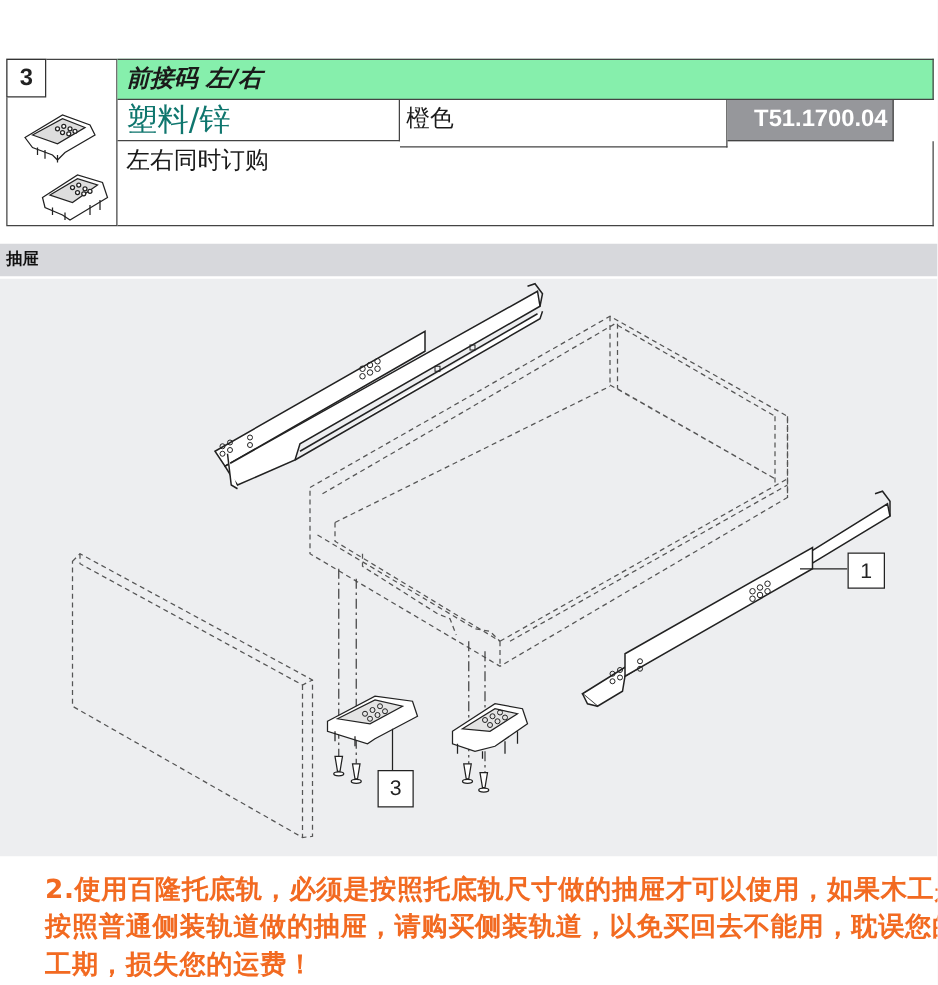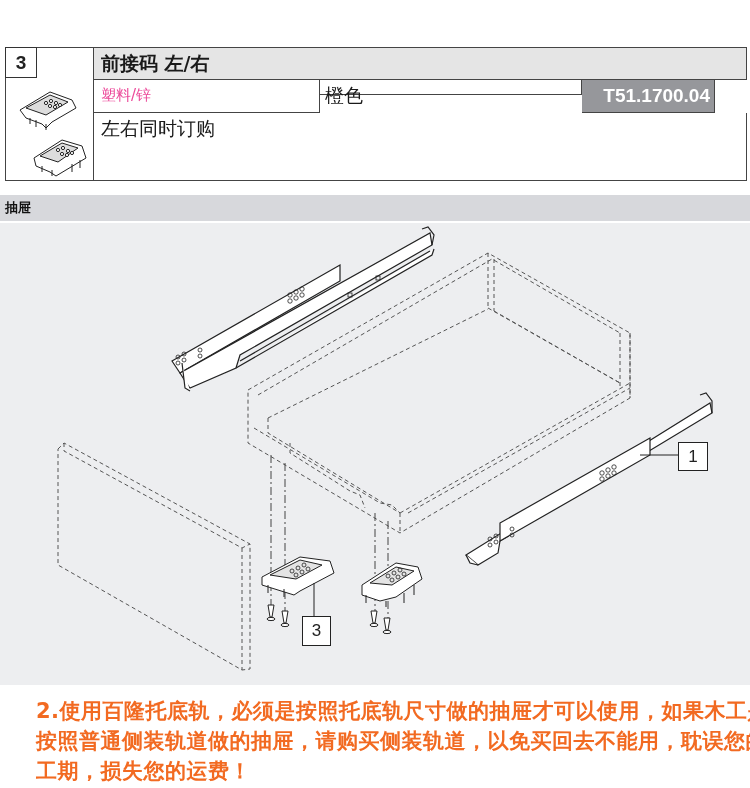--- a/index.html
+++ b/index.html
@@ -4,23 +4,23 @@
 <style>
   html,body{margin:0;padding:0;background:#ffffff;}
   body{width:750px;height:788px;position:relative;overflow:hidden;font-family:"DejaVu Sans","Liberation Sans",sans-serif;}
   .abs{position:absolute;}
 
   
   #spec-table{left:5px;top:47px;width:745px;height:134px;}
   .cell{position:absolute;box-sizing:border-box;}
   #num-box{left:0;top:0;width:32px;height:31px;border:1px solid #333;background:#fff;font-family:"Liberation Sans",sans-serif;font-weight:bold;font-size:19px;color:#222;text-align:center;line-height:29px;}
   #thumb-col{left:0;top:0;width:89px;height:134px;border:1px solid #444;border-right:1px solid #444;}
-  #title-row{left:89px;top:0;width:653px;height:33px;background:#e5e5e5;border-top:1px solid #444;border-right:1px solid #444;border-bottom:1px solid #444;font-weight:bold;font-size:19px;color:#1a1a1a;line-height:31px;padding-left:7px;}
-  #mat-cell{left:89px;top:33px;width:226px;height:33px;border-right:1px solid #444;border-bottom:1px solid #444;font-size:15px;color:#ec4899;line-height:31px;padding-left:7px;}
-  #color-cell{left:315px;top:33px;width:262px;height:15px;border-right:1px solid #444;border-bottom:1px solid #444;font-size:19px;color:#1a1a1a;line-height:31px;padding-left:5px;}
+  #title-row{left:89px;top:0;width:653px;height:33px;background:#86efac;border-top:1px solid #444;border-right:1px solid #444;border-bottom:1px solid #444;font-weight:bold;font-size:19px;color:#1a1a1a;line-height:31px;padding-left:7px;font-style:italic;}
+  #mat-cell{left:89px;top:33px;width:226px;height:33px;border-right:1px solid #444;border-bottom:1px solid #444;font-size:25px;color:#0f766e;line-height:31px;padding-left:7px;}
+  #color-cell{left:315px;top:33px;width:262px;height:38px;border-right:1px solid #444;border-bottom:1px solid #444;font-size:19px;color:#1a1a1a;line-height:31px;padding-left:5px;}
   #code-cell{left:577px;top:33px;width:133px;height:33px;background:#96979b;border-right:1px solid #444;border-bottom:1px solid #444;font-family:"Liberation Sans",sans-serif;font-weight:bold;font-size:19px;color:#ffffff;line-height:31px;text-align:right;padding-right:4px;}
   #note-cell{left:89px;top:66px;width:653px;height:68px;border-right:1px solid #444;border-bottom:1px solid #444;font-size:19px;color:#1a1a1a;line-height:30px;padding-left:7px;}
 
   
   #section-header{left:0;top:195px;width:750px;height:26px;background:#d7d8dc;font-weight:bold;font-size:13px;color:#111;line-height:26px;padding-left:5px;box-sizing:border-box;}
   #diagram{left:0;top:223px;width:750px;height:462px;background:#edeef0;}
   #diagram svg{position:absolute;left:0;top:0;}
 
   .callout{position:absolute;border:1px solid #222;background:#fff;font-family:"Liberation Sans",sans-serif;font-size:17px;color:#222;text-align:center;box-sizing:border-box;}
 

